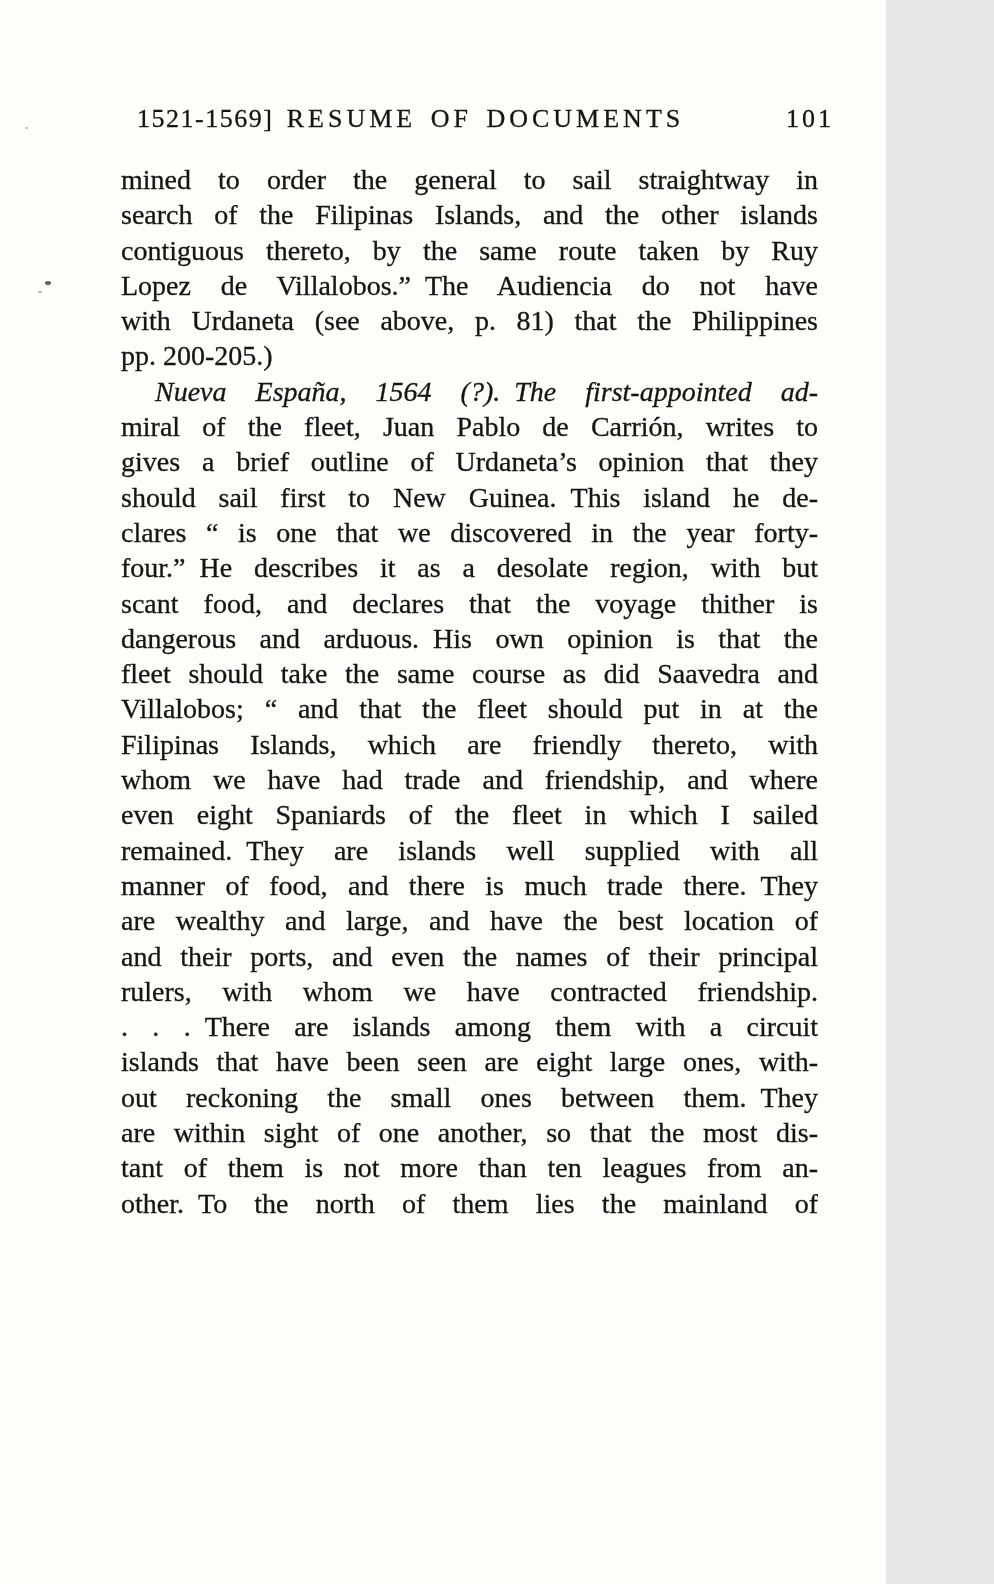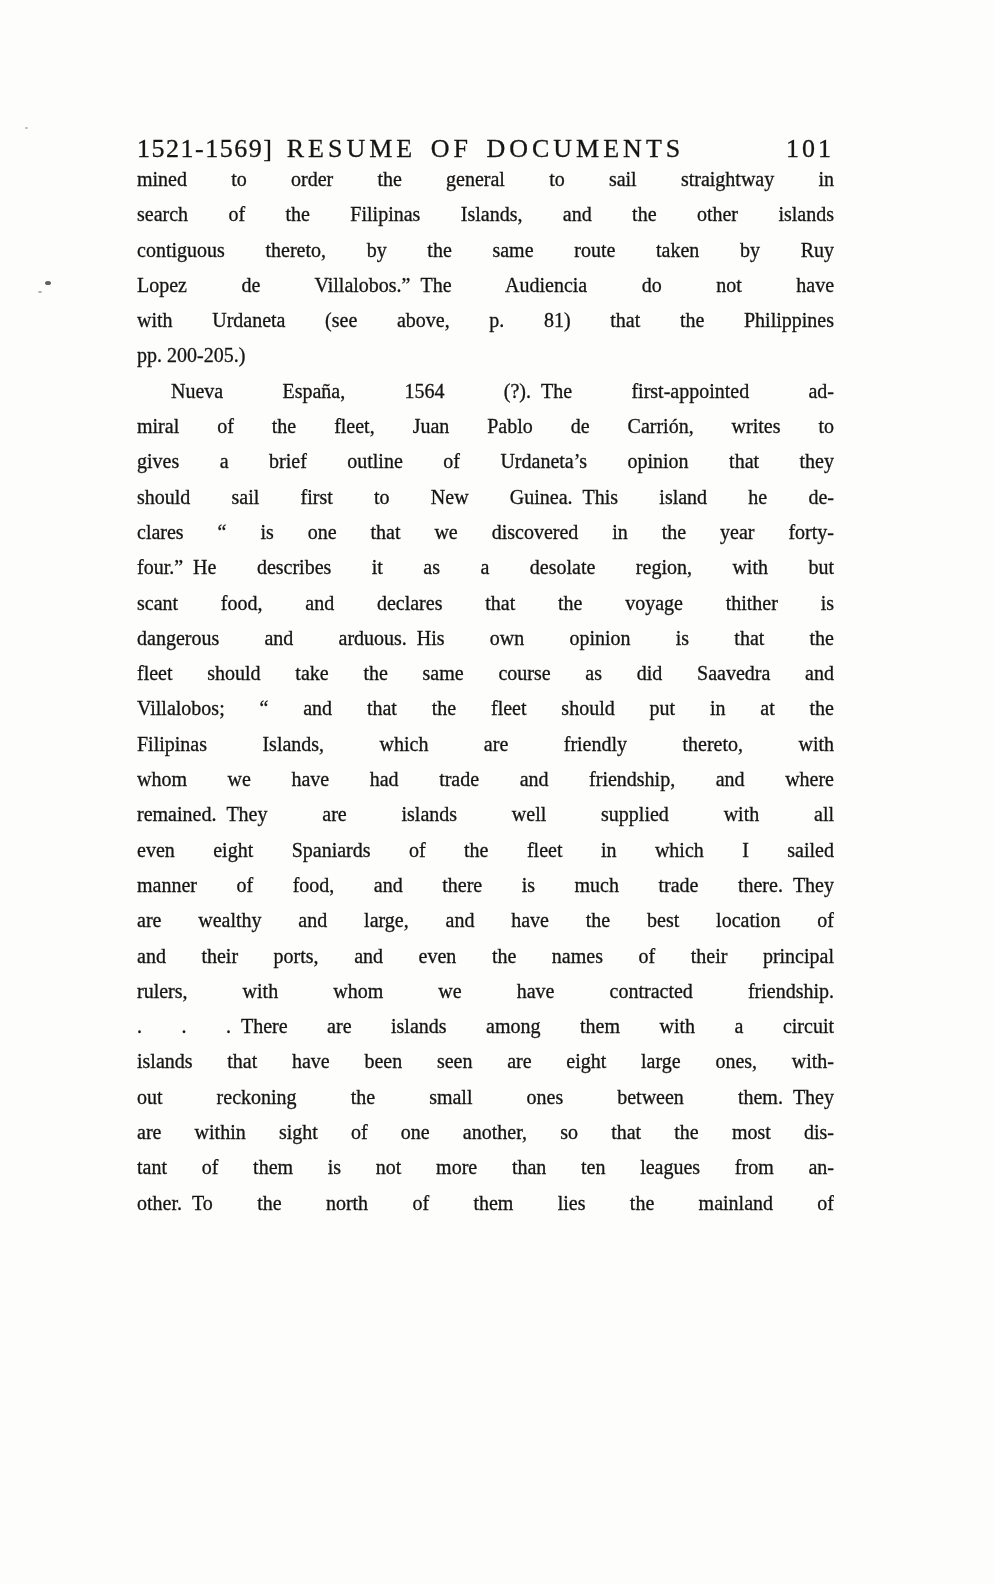--- a/index.html
+++ b/index.html
@@ -2,21 +2,21 @@
 <html><head>
 <meta charset="utf-8">
 <style>
   html, body {
     margin: 0;
     padding: 0;
     background: #e8e8e8;
   }
   .page {
     position: relative;
-    width: 994px;
+    width: 886px;
     height: 1584px;
     background: var(--paper, #fdfdfb);
     font-family: "Liberation Serif", "DejaVu Serif", serif;
     color: var(--ink, #171513);
     overflow: hidden;
     -webkit-text-stroke: 0.3px var(--ink, #171513);
   }
   .running-header {
     position: absolute;
     top: 103px;
@@ -33,41 +33,41 @@
     letter-spacing: 1.5px;
   }
   .rh-center {
     justify-self: center;
     letter-spacing: 4px;
     word-spacing: 4px;
   }
   .rh-right {
     justify-self: end;
     letter-spacing: 3px;
-    margin-top: 30px;
   }
   .text-block {
     position: absolute;
     top: 162px;
-    left: 137px;
+    left: 121px;
     width: 697px;
-    font-size: 20px;
+    font-size: 28px;
     line-height: 35.3px;
   }
   .line {
     height: 35.3px;
     overflow: hidden;
     text-align: justify;
     text-align-last: justify;
   }
   .line.nj {
     text-align-last: left;
   }
   .line.ind {
     text-indent: 34px;
+    font-style: italic;
   }
   .it {
   }
   .speck {
     position: absolute;
     background: #3a3a3a;
     border-radius: 50%;
     opacity: 0.8;
   }
   .speck.s1 { left: 45px; top: 281px; width: 6px; height: 4px; }
@@ -97,22 +97,22 @@
       <div class="line"><span>gives a brief outline of Urdaneta’s opinion that they</span></div>
       <div class="line"><span>should sail first to New Guinea. This island he de-</span></div>
       <div class="line"><span>clares “ is one that we discovered in the year forty-</span></div>
       <div class="line"><span>four.” He describes it as a desolate region, with but</span></div>
       <div class="line"><span>scant food, and declares that the voyage thither is</span></div>
       <div class="line"><span>dangerous and arduous. His own opinion is that the</span></div>
       <div class="line"><span>fleet should take the same course as did Saavedra and</span></div>
       <div class="line"><span>Villalobos; “ and that the fleet should put in at the</span></div>
       <div class="line"><span>Filipinas Islands, which are friendly thereto, with</span></div>
       <div class="line"><span>whom we have had trade and friendship, and where</span></div>
+      <div class="line"><span>even eight Spaniards of the fleet in which I sailed</span></div>
       <div class="line"><span>remained. They are islands well supplied with all</span></div>
-      <div class="line"><span>even eight Spaniards of the fleet in which I sailed</span></div>
       <div class="line"><span>manner of food, and there is much trade there. They</span></div>
       <div class="line"><span>are wealthy and large, and have the best location of</span></div>
       <div class="line"><span>and their ports, and even the names of their principal</span></div>
       <div class="line"><span>rulers, with whom we have contracted friendship.</span></div>
       <div class="line"><span>. . . There are islands among them with a circuit</span></div>
       <div class="line"><span>islands that have been seen are eight large ones, with-</span></div>
       <div class="line"><span>out reckoning the small ones between them. They</span></div>
       <div class="line"><span>are within sight of one another, so that the most dis-</span></div>
       <div class="line"><span>tant of them is not more than ten leagues from an-</span></div>
       <div class="line"><span>other. To the north of them lies the mainland of</span></div>

